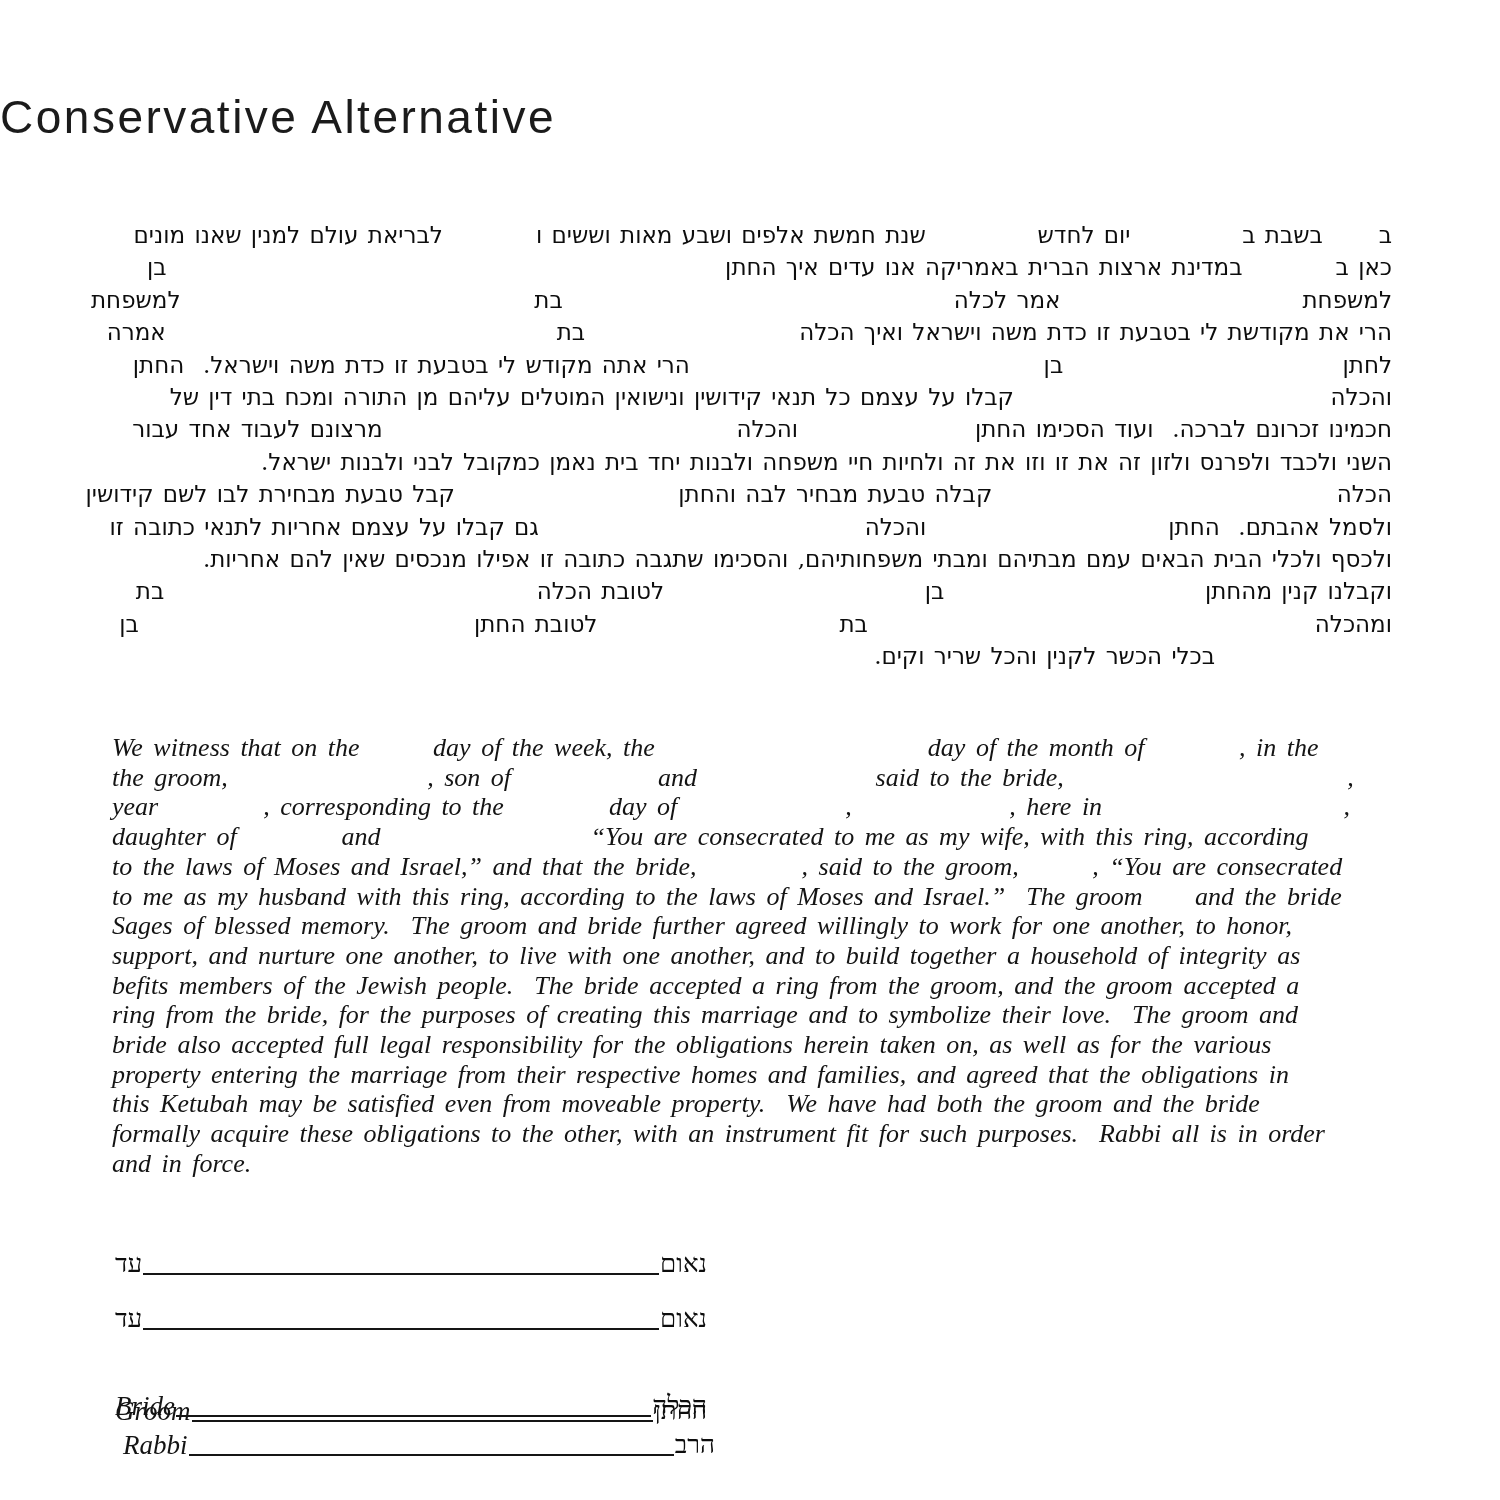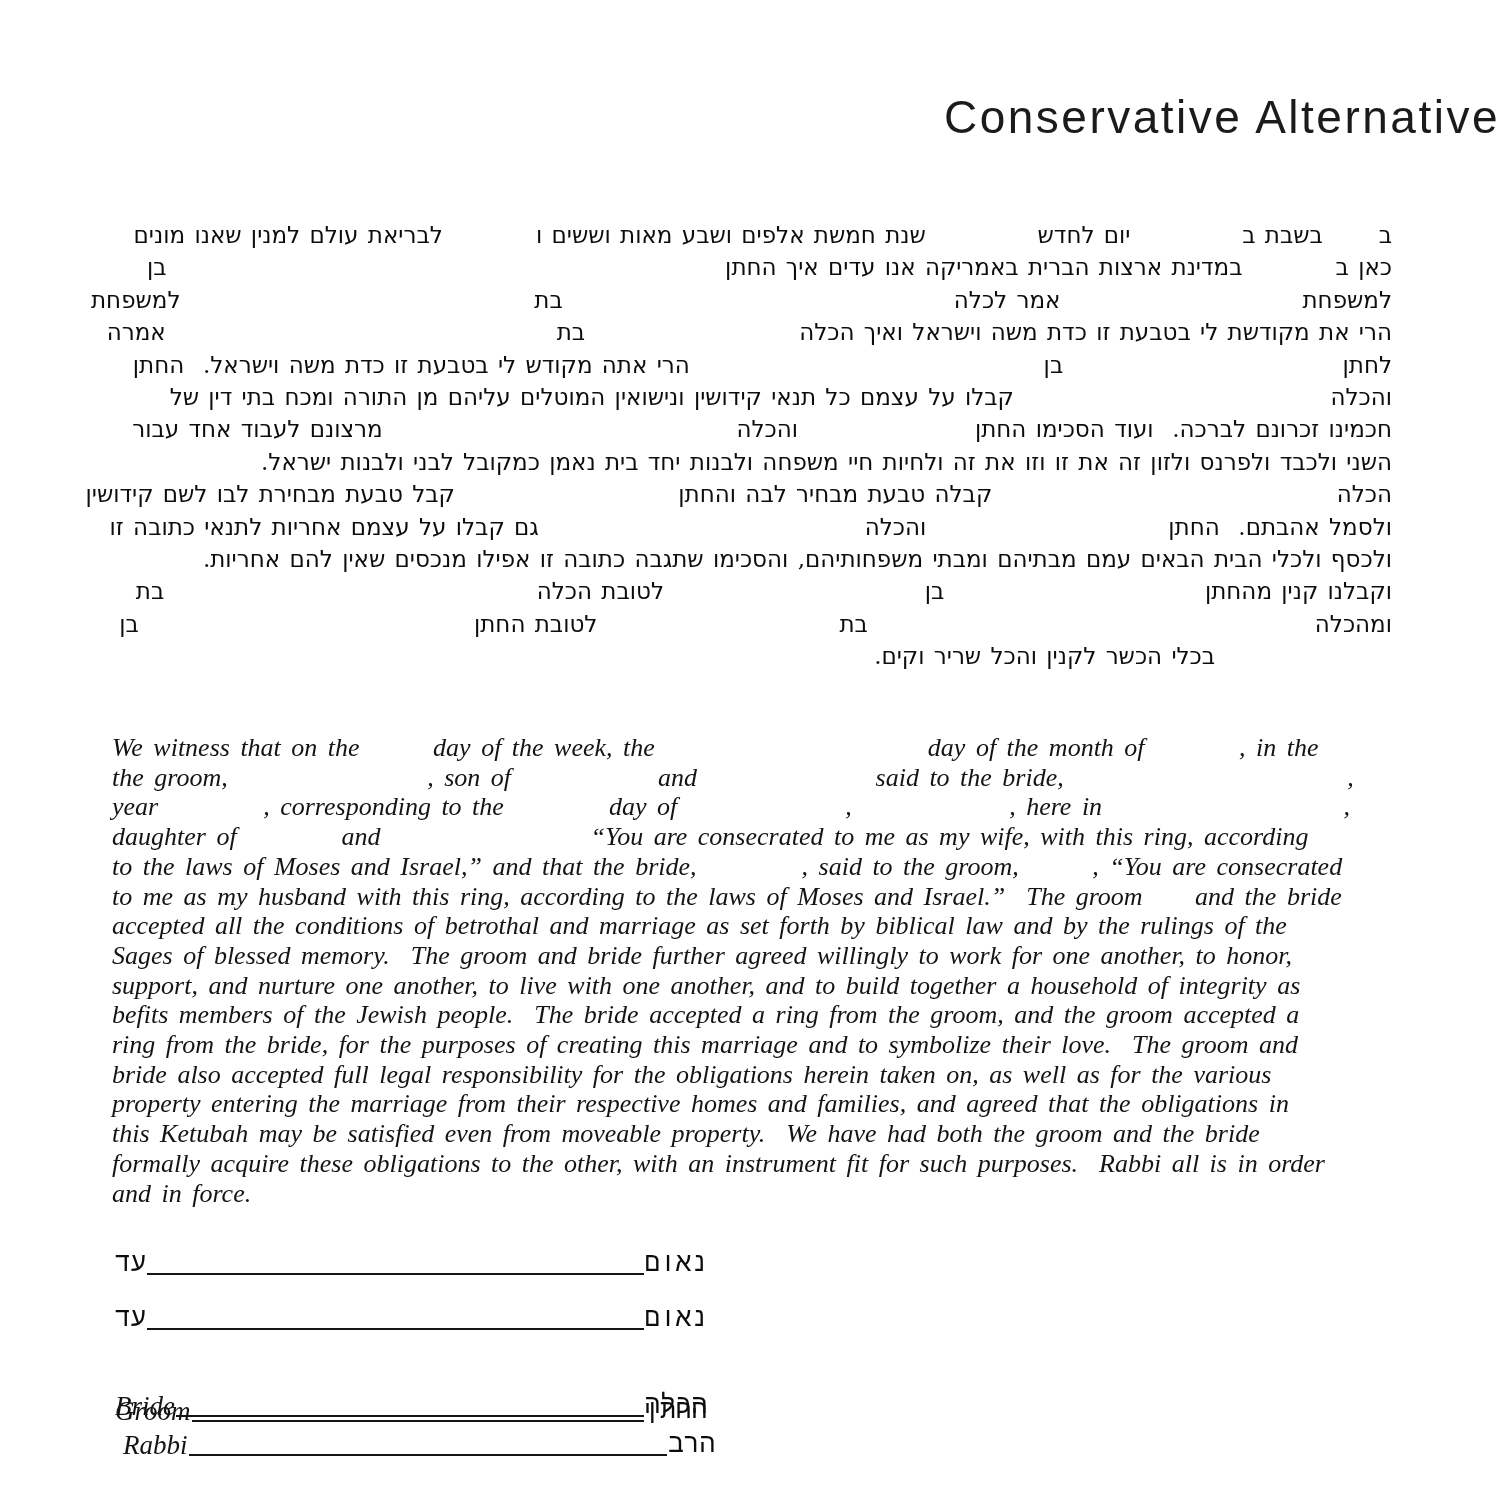--- a/index.html
+++ b/index.html
@@ -1,35 +1,35 @@
 <!DOCTYPE html>
 <html><head>
 <meta charset="utf-8">
 <style>
   html,body{margin:0;padding:0;background:#ffffff;}
   .page{position:relative;width:1500px;height:1500px;background:#ffffff;overflow:hidden;color:#111;}
   .title{
-    position:absolute;top:90px;left:0;width:100%;text-align:right;
+    position:absolute;top:90px;left:0;width:100%;text-align:left;
     font-family:"Liberation Sans",sans-serif;font-size:46px;font-weight:400;
     letter-spacing:2.5px;color:#1b1b1b;
   }
   .hebrew{
     position:absolute;top:219px;left:112px;width:1280px;direction:rtl;
     font-family:"DejaVu Serif","DejaVu Sans",serif;font-size:23px;line-height:32.4px;
     word-spacing:2px;color:#0d0d0d;
   }
   .hline{white-space:pre;text-align:right;overflow:visible;}
   .english{
     position:absolute;top:733px;left:112px;width:1280px;
     font-family:"Liberation Serif","DejaVu Serif",serif;font-style:italic;
     font-size:26px;line-height:29.7px;word-spacing:4px;color:#141414;
   }
   .eline{white-space:pre;}
   .sig{position:absolute;left:115px;width:592px;display:flex;align-items:flex-end;}
-  .sig .lbl-he{font-family:Liberation Mono, monospace;font-size:26px;color:#0d0d0d;line-height:34px;}
+  .sig .lbl-he{font-family:Liberation Serif, serif;font-size:26px;color:#0d0d0d;line-height:34px;}
   .sig .lbl-en{font-family:"Liberation Serif","DejaVu Serif",serif;font-style:italic;font-size:27px;color:#141414;line-height:34px;}
   .sig .rule{flex:1;border-bottom:2px solid #151515;height:0;margin:0 1px 6px 1px;}
   .r1{top:1247px;} .r2{top:1302px;} .r3{top:1350px;margin-top:44px;} .r4{top:1389px;} .r5{top:1428px;margin-left:8px;}
 </style>
 </head>
 <body>
 
 <div class="page">
 
   <div class="title">Conservative Alternative</div>
@@ -51,21 +51,20 @@
     <div class="hline">                   בכלי הכשר לקנין והכל שריר וקים.</div>
   </div>
 
   <div class="english">
     <div class="eline">We witness that on the       day of the week, the                          day of the month of         , in the</div>
     <div class="eline">the groom,                   , son of              and                 said to the bride,                           ,</div>
     <div class="eline">year          , corresponding to the          day of                ,               , here in                       ,</div>
     <div class="eline">daughter of          and                    “You are consecrated to me as my wife, with this ring, according</div>
     <div class="eline">to the laws of Moses and Israel,” and that the bride,          , said to the groom,       , “You are consecrated</div>
     <div class="eline">to me as my husband with this ring, according to the laws of Moses and Israel.”  The groom     and the bride</div>
-    <div class="eline">accepted all the conditions of betrothal and marriage as set forth by biblical law and by the rulings of the</div>
     <div class="eline">Sages of blessed memory.  The groom and bride further agreed willingly to work for one another, to honor,</div>
     <div class="eline">support, and nurture one another, to live with one another, and to build together a household of integrity as</div>
     <div class="eline">befits members of the Jewish people.  The bride accepted a ring from the groom, and the groom accepted a</div>
     <div class="eline">ring from the bride, for the purposes of creating this marriage and to symbolize their love.  The groom and</div>
     <div class="eline">bride also accepted full legal responsibility for the obligations herein taken on, as well as for the various</div>
     <div class="eline">property entering the marriage from their respective homes and families, and agreed that the obligations in</div>
     <div class="eline">this Ketubah may be satisfied even from moveable property.  We have had both the groom and the bride</div>
     <div class="eline">formally acquire these obligations to the other, with an instrument fit for such purposes.  Rabbi all is in order</div>
     <div class="eline">and in force.</div>
   </div>

